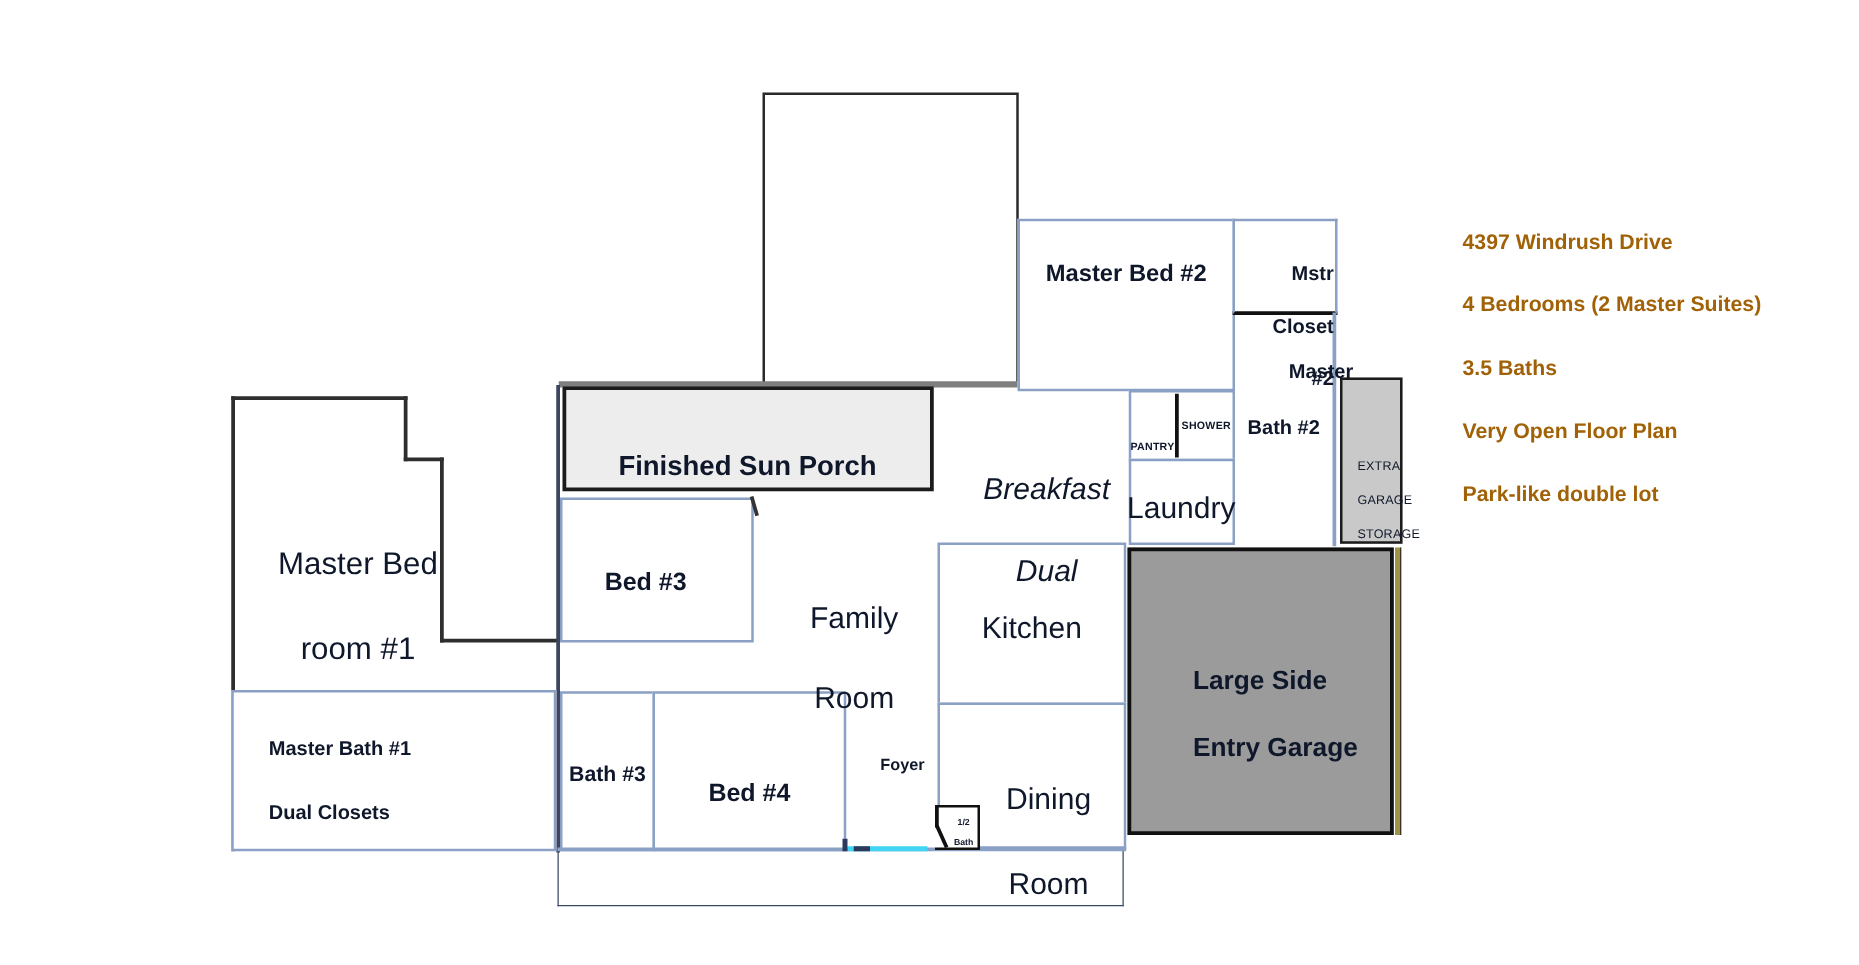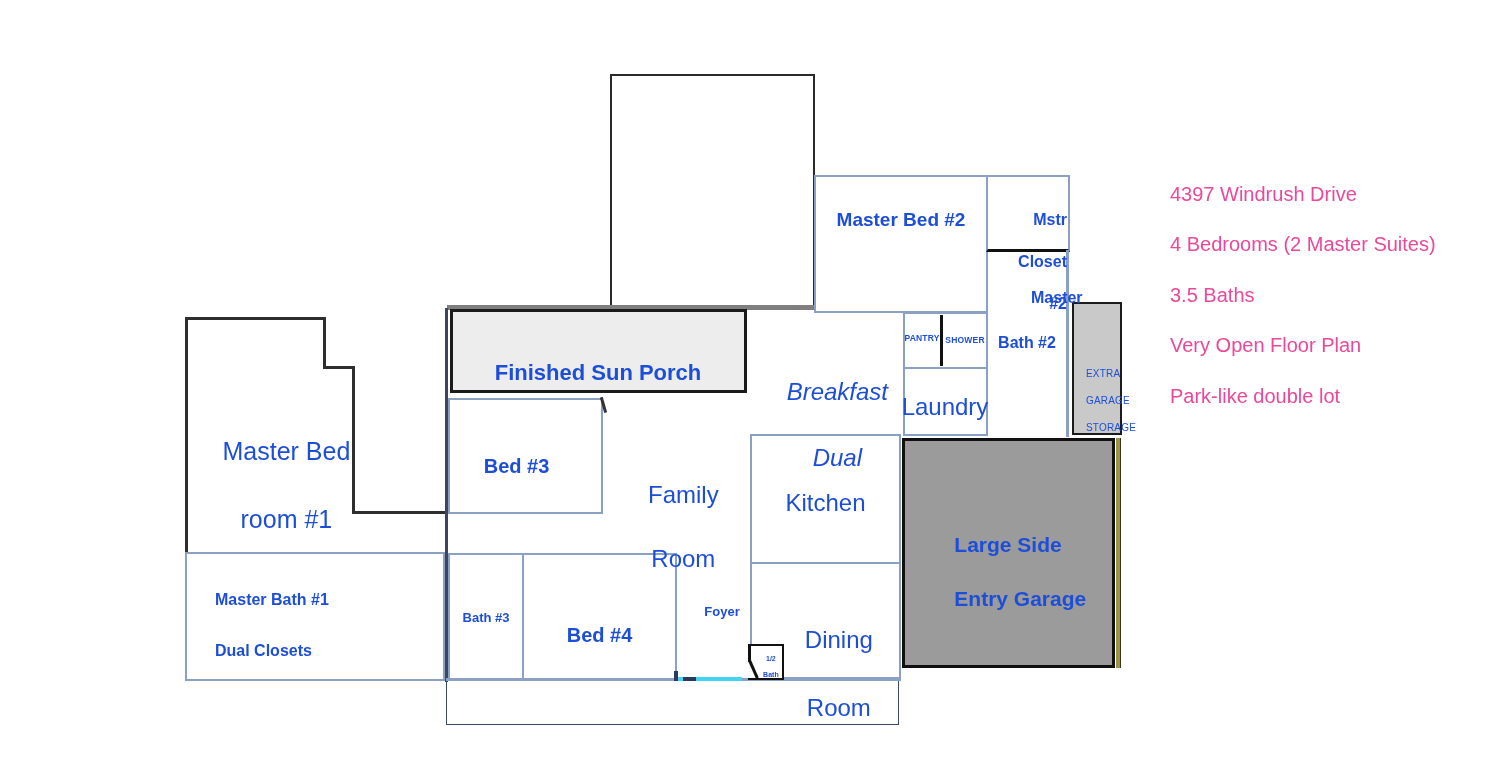--- a/index.html
+++ b/index.html
@@ -1,21 +1,21 @@
 <!DOCTYPE html>
 <html><head>
 <meta charset="utf-8">
 <style>
   * { box-sizing: border-box; margin: 0; padding: 0; }
   html,body { background:#fff; }
   body { font-family: "Liberation Sans", sans-serif; }
   .plan { position: relative; width: 1487px; height: 772px; background:#fff; overflow:hidden; }
   .abs { position:absolute; }
   .box { position:absolute; background:#fff; border:2px solid #8aa0c4; }
-  .lbl { position:absolute; color:#1d4ed8; text-align:center; line-height:1.18; white-space:pre; }
+  .lbl { position:absolute; color:#0f172a; text-align:center; line-height:1.18; white-space:pre; }
   .bold { font-weight:700; }
   .line { position:absolute; background:#2e2e2e; }
   .blueline { position:absolute; background:#8aa0c4; }
 </style>
 </head>
 <body>
 
 <div class="plan">
 
   <div class="abs" style="left:610px;top:74px;width:205px;height:234px;border:2.5px solid #2a2a2a;background:#fff;z-index:1;"></div>
@@ -32,21 +32,21 @@
     <span>Closet</span><br>
     <span>#2</span>
   </div>
 
   <div class="blueline" style="left:1066px;top:250px;width:3px;height:187px;z-index:2;"></div>
   <div class="lbl bold" style="left:986px;top:289px;width:82px;font-size:16px;z-index:10;padding-left:45px;">Master</div>
   <div class="lbl bold" style="left:986px;top:334px;width:82px;font-size:16px;z-index:10;">Bath #2</div>
 
   <div class="box" style="left:903px;top:312px;width:85px;height:57px;z-index:2;"></div>
   <div class="line" style="left:940px;top:315px;width:3px;height:51px;background:#111;z-index:3;"></div>
-  <div class="lbl bold" style="left:903px;top:333px;width:38px;font-size:8.5px;letter-spacing:.2px;z-index:10;">PANTRY</div>
+  <div class="lbl bold" style="left:903px;top:352px;width:38px;font-size:8.5px;letter-spacing:.2px;z-index:10;">PANTRY</div>
   <div class="lbl bold" style="left:944px;top:335px;width:42px;font-size:8.5px;letter-spacing:.2px;z-index:10;">SHOWER</div>
 
   <div class="box" style="left:903px;top:367px;width:85px;height:69px;z-index:2;"></div>
   <div class="lbl" style="left:895px;top:393px;width:100px;font-size:24px;z-index:10;">Laundry</div>
 
   <div class="abs" style="left:1072px;top:302px;width:50px;height:133px;background:#c9c9c9;border:2.5px solid #1b1b1b;z-index:2;"></div>
   <div class="lbl" style="left:1074px;top:353px;width:48px;font-size:10px;text-align:left;line-height:13.5px;letter-spacing:.2px;z-index:10;">
     <span>EXTRA</span><br>
     <span>GARAGE</span><br>
     <span>STORAGE</span>
@@ -96,21 +96,21 @@
   <div class="lbl" style="left:190px;top:400px;width:165px;font-size:25px;line-height:34px;z-index:10;">
     <span>Master Bed</span><br>
     <span>room #1</span>
   </div>
 
   <div class="box" style="left:185px;top:552px;width:260px;height:129px;z-index:2;"></div>
   <div class="lbl bold" style="left:215px;top:591px;width:180px;font-size:16px;text-align:left;z-index:10;">Master Bath #1</div>
   <div class="lbl bold" style="left:215px;top:642px;width:180px;font-size:16px;text-align:left;z-index:10;">Dual Closets</div>
 
   <div class="box" style="left:448px;top:553px;width:76px;height:128px;z-index:2;"></div>
-  <div class="lbl bold" style="left:446px;top:610px;width:80px;font-size:13px;z-index:10;">Bath #3</div>
+  <div class="lbl bold" style="left:446px;top:610px;width:80px;font-size:17px;z-index:10;">Bath #3</div>
 
   <div class="box" style="left:522px;top:553px;width:155px;height:128px;z-index:2;"></div>
   <div class="lbl bold" style="left:522px;top:624px;width:155px;font-size:20px;z-index:10;">Bed #4</div>
 
   <div class="lbl bold" style="left:676px;top:604px;width:92px;font-size:13px;z-index:10;">Foyer</div>
 
   <div class="blueline" style="left:446px;top:678px;width:455px;height:3px;z-index:2;"></div>
 
   <div class="abs" style="left:678px;top:677px;width:64px;height:4px;background:#41d4f3;z-index:4;"></div>
   <div class="abs" style="left:683px;top:677px;width:13px;height:4px;background:#2b3a5c;z-index:5;"></div>
@@ -119,21 +119,21 @@
   <div class="abs" style="left:748px;top:644px;width:36px;height:36px;background:#fff;border:2.5px solid #111;border-left:none;z-index:5;"></div>
   <div class="abs" style="left:748px;top:644px;width:3px;height:18px;background:#111;z-index:6;"></div>
   <div class="line" style="left:752px;top:660px;width:2.5px;height:19px;background:#111;transform:rotate(-24deg);z-index:6;"></div>
   <div class="lbl bold" style="left:752px;top:647px;width:30px;font-size:7px;line-height:8px;z-index:10;">
     <span>1/2</span><br>
     <span>Bath</span>
   </div>
 
   <div class="abs" style="left:446px;top:680px;width:453px;height:45px;border:1.5px solid #3b4a66;border-top:none;z-index:1;"></div>
 
-  <div class="abs" style="left:1170px;top:169px;width:312px;font-size:20px;font-weight:400;color:#ec4899;line-height:50.4px;white-space:nowrap;z-index:10;">
+  <div class="abs" style="left:1170px;top:169px;width:312px;font-size:17px;font-weight:700;color:#a16207;line-height:50.4px;white-space:nowrap;z-index:10;">
     <div>4397 Windrush Drive</div>
     <div>4 Bedrooms (2 Master Suites)</div>
     <div>3.5 Baths</div>
     <div>Very Open Floor Plan</div>
     <div>Park-like double lot</div>
   </div>
 
 </div>
 
 </body></html>

